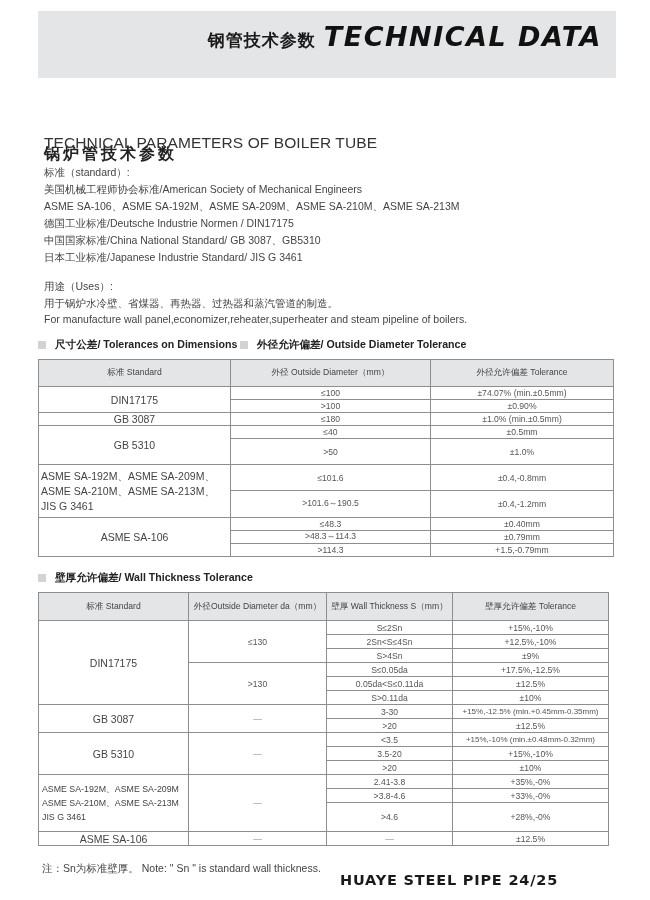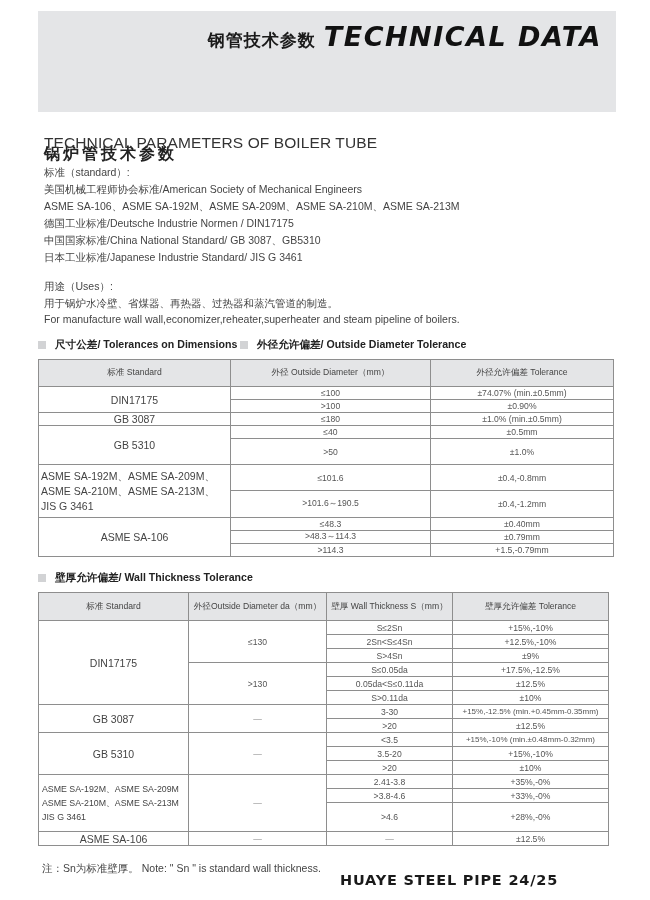--- a/index.html
+++ b/index.html
@@ -1,18 +1,18 @@
 <!DOCTYPE html>
 <html><head>
 <meta charset="utf-8">
 <style>
   html, body { margin:0; padding:0; background:#ffffff; }
   body { width:650px; height:900px; position:relative; overflow:hidden;
          font-family:"Liberation Sans", "DejaVu Sans", sans-serif; color:#333; }
-  .banner { position:absolute; left:38px; top:11px; width:578px; height:101px; background:#e4e5e7; }
+  .banner { position:absolute; left:38px; top:11px; width:578px; height:67px; background:#e4e5e7; }
   .banner-title { position:absolute; right:14px; top:10px; display:flex; align-items:baseline; gap:8px; white-space:nowrap; }
   .banner-cn { font-family:"DejaVu Sans", sans-serif; font-weight:bold; font-size:17px; color:#1a1a1a; letter-spacing:1px; }
   .banner-en { font-family:"DejaVu Sans", sans-serif; font-weight:bold; font-style:italic; font-size:27px; color:#111; letter-spacing:1.5px; }
 
   .sec-title-cn { position:absolute; left:44px; top:116px; font-family:"DejaVu Sans", sans-serif; font-weight:bold; font-size:16px; color:#222; letter-spacing:3px;margin-top:28px; }
   .sec-title-en { position:absolute; left:44px; top:134px; font-size:15.5px; color:#333; letter-spacing:0.1px;text-align:right; }
   .info-line { position:absolute; left:44px; font-size:10.5px; color:#444; white-space:nowrap; }
 
   .sub-head { position:absolute; font-weight:bold; font-size:10.6px; color:#222; white-space:nowrap; display:flex; align-items:center; }
   .sq { display:inline-block; width:8px; height:8px; background:#d2d3d5; margin-right:9px; }
@@ -43,21 +43,21 @@
 
 <div class="info-line" style="top:166px">标准（standard）:</div>
 <div class="info-line" style="top:183px">美国机械工程师协会标准/American Society of Mechanical Engineers</div>
 <div class="info-line" style="top:200px">ASME SA-106、ASME SA-192M、ASME SA-209M、ASME SA-210M、ASME SA-213M</div>
 <div class="info-line" style="top:217px">德国工业标准/Deutsche Industrie Normen / DIN17175</div>
 <div class="info-line" style="top:234px">中国国家标准/China National Standard/ GB 3087、GB5310</div>
 <div class="info-line" style="top:251px">日本工业标准/Japanese Industrie Standard/ JIS G 3461</div>
 
 <div class="info-line" style="top:280px">用途（Uses）:</div>
 <div class="info-line" style="top:297px">用于锅炉水冷壁、省煤器、再热器、过热器和蒸汽管道的制造。</div>
-<div class="info-line" style="top:313px">For manufacture wall wall,economizer,reheater,superheater and steam pipeline of boilers.</div>
+<div class="info-line" style="top:313px">For manufacture wall panel,economizer,reheater,superheater and steam pipeline of boilers.</div>
 
 <div class="sub-head" style="left:38px; top:338px">
   <span class="sq"></span>
   <span>尺寸公差/ Tolerances on Dimensions</span>
 </div>
 <div class="sub-head" style="left:240px; top:338px">
   <span class="sq"></span>
   <span>外径允许偏差/ Outside Diameter Tolerance</span>
 </div>
 

